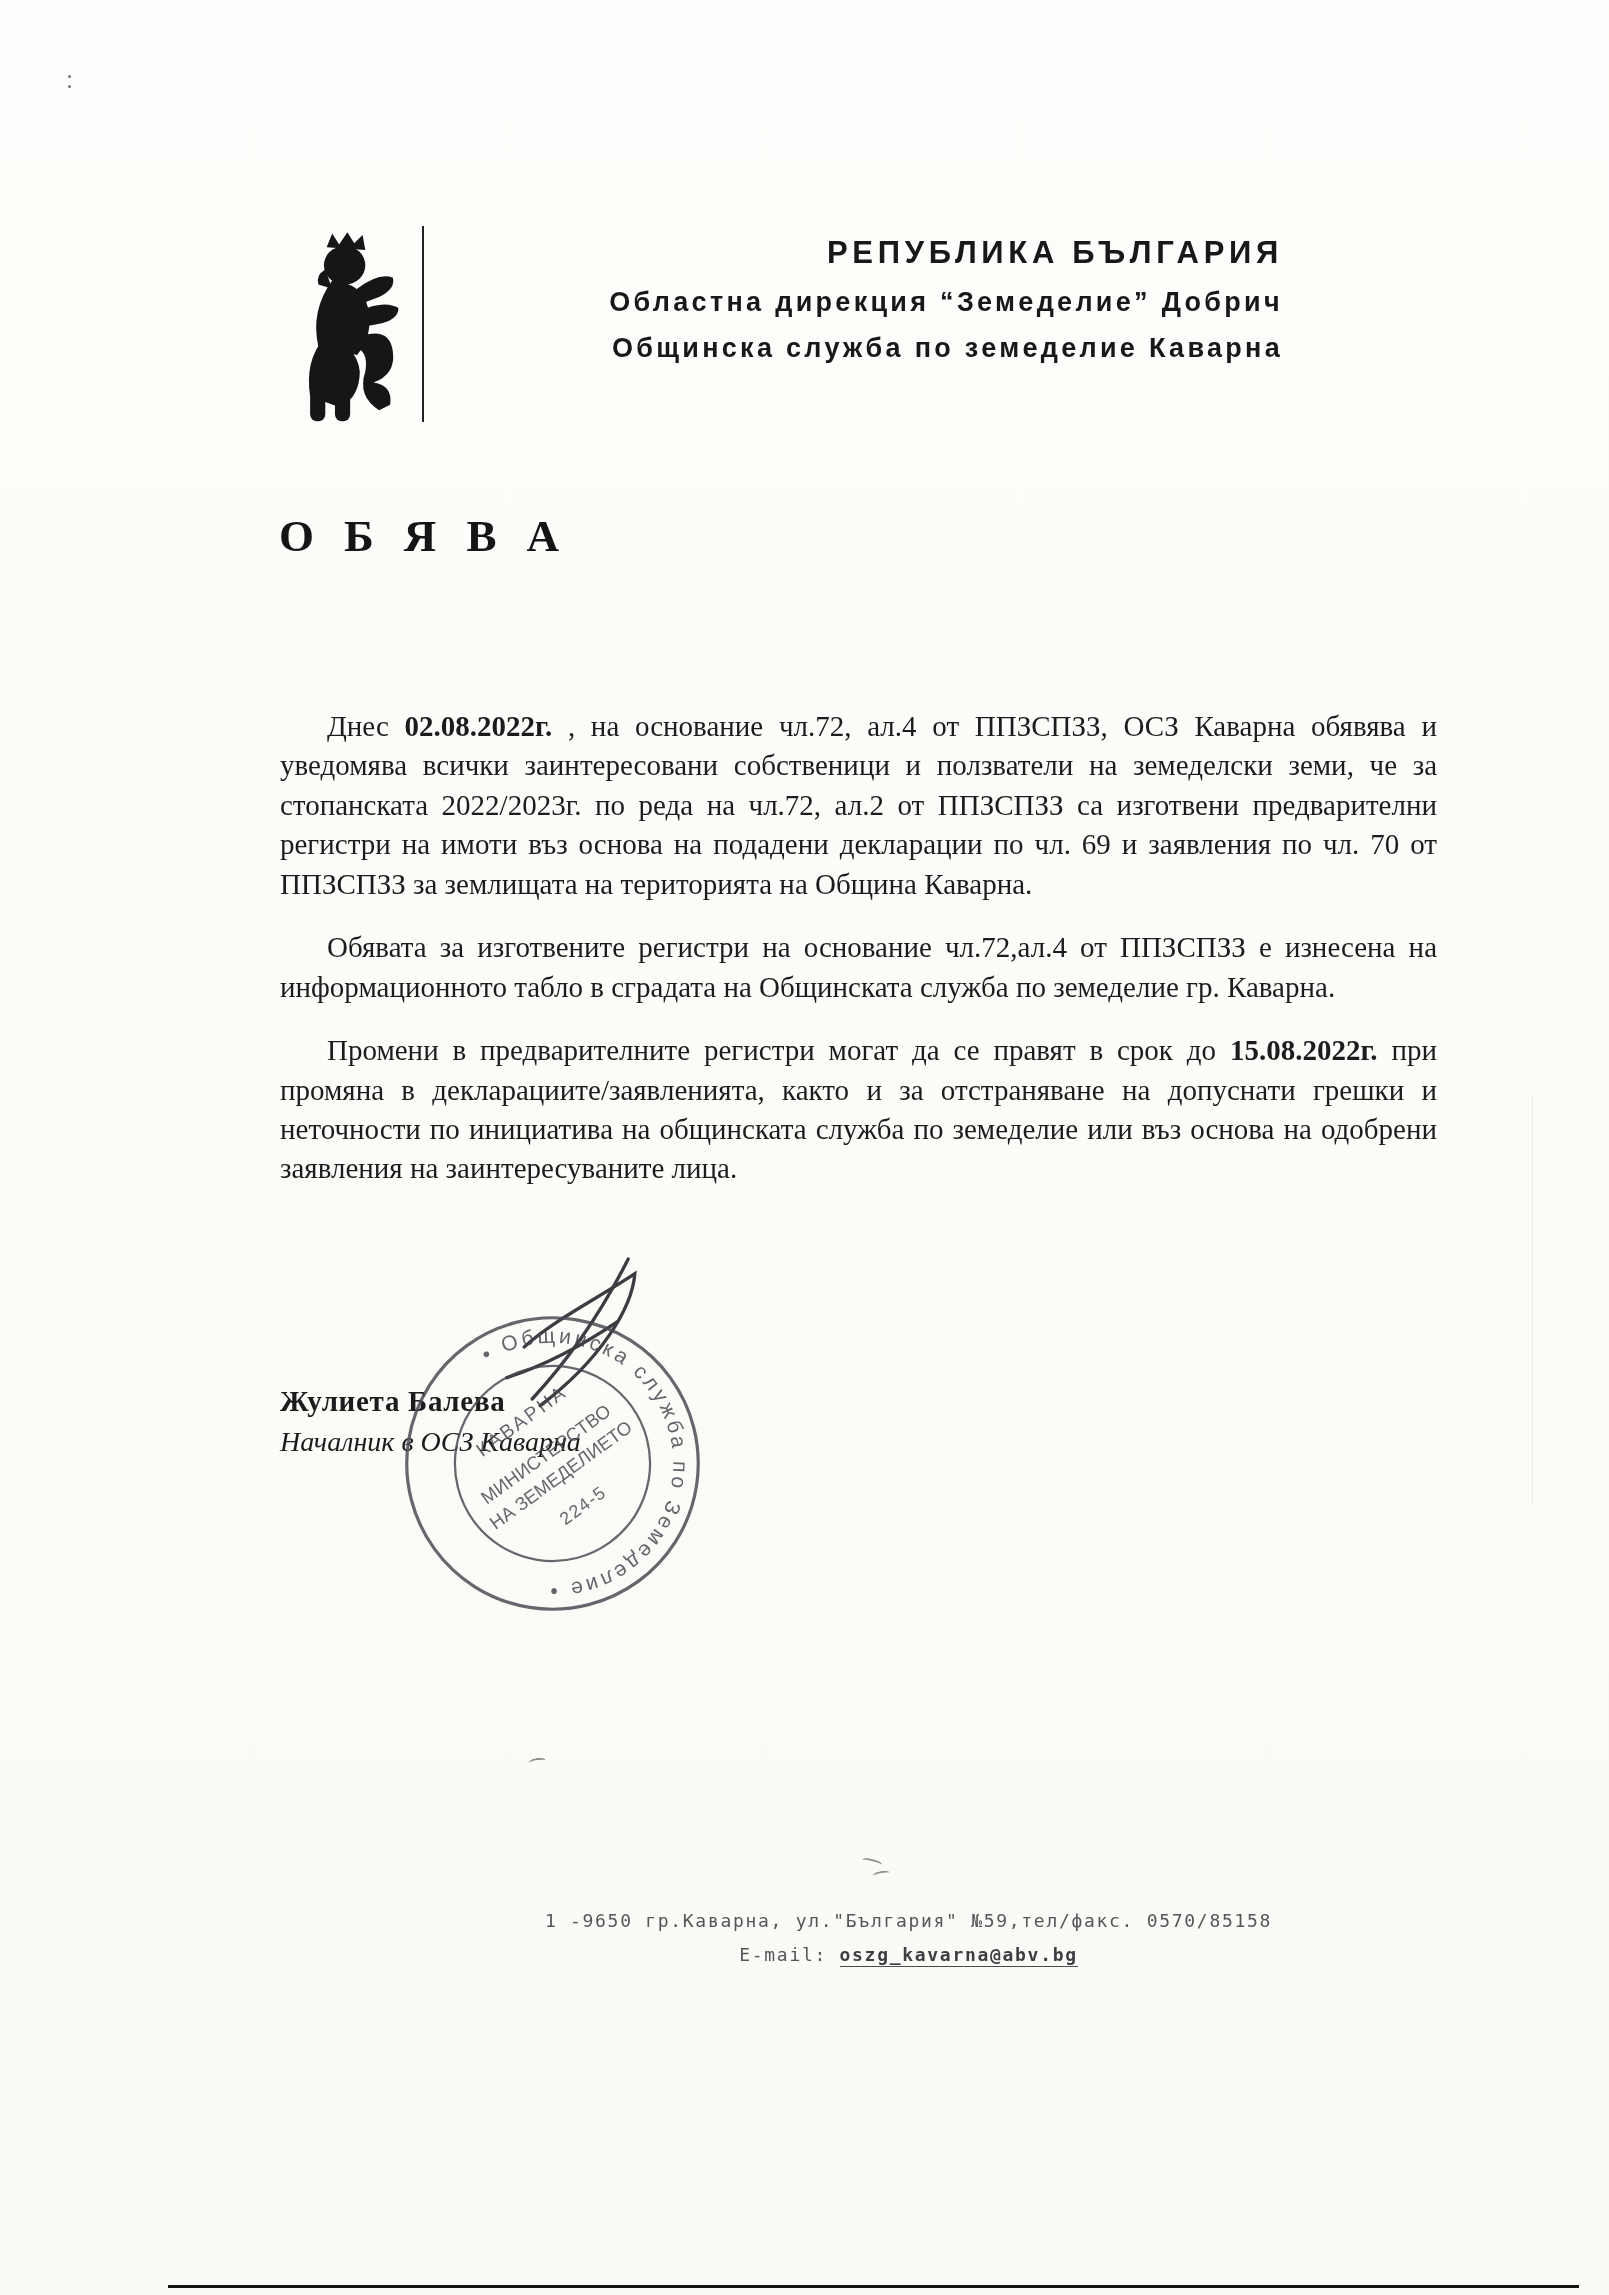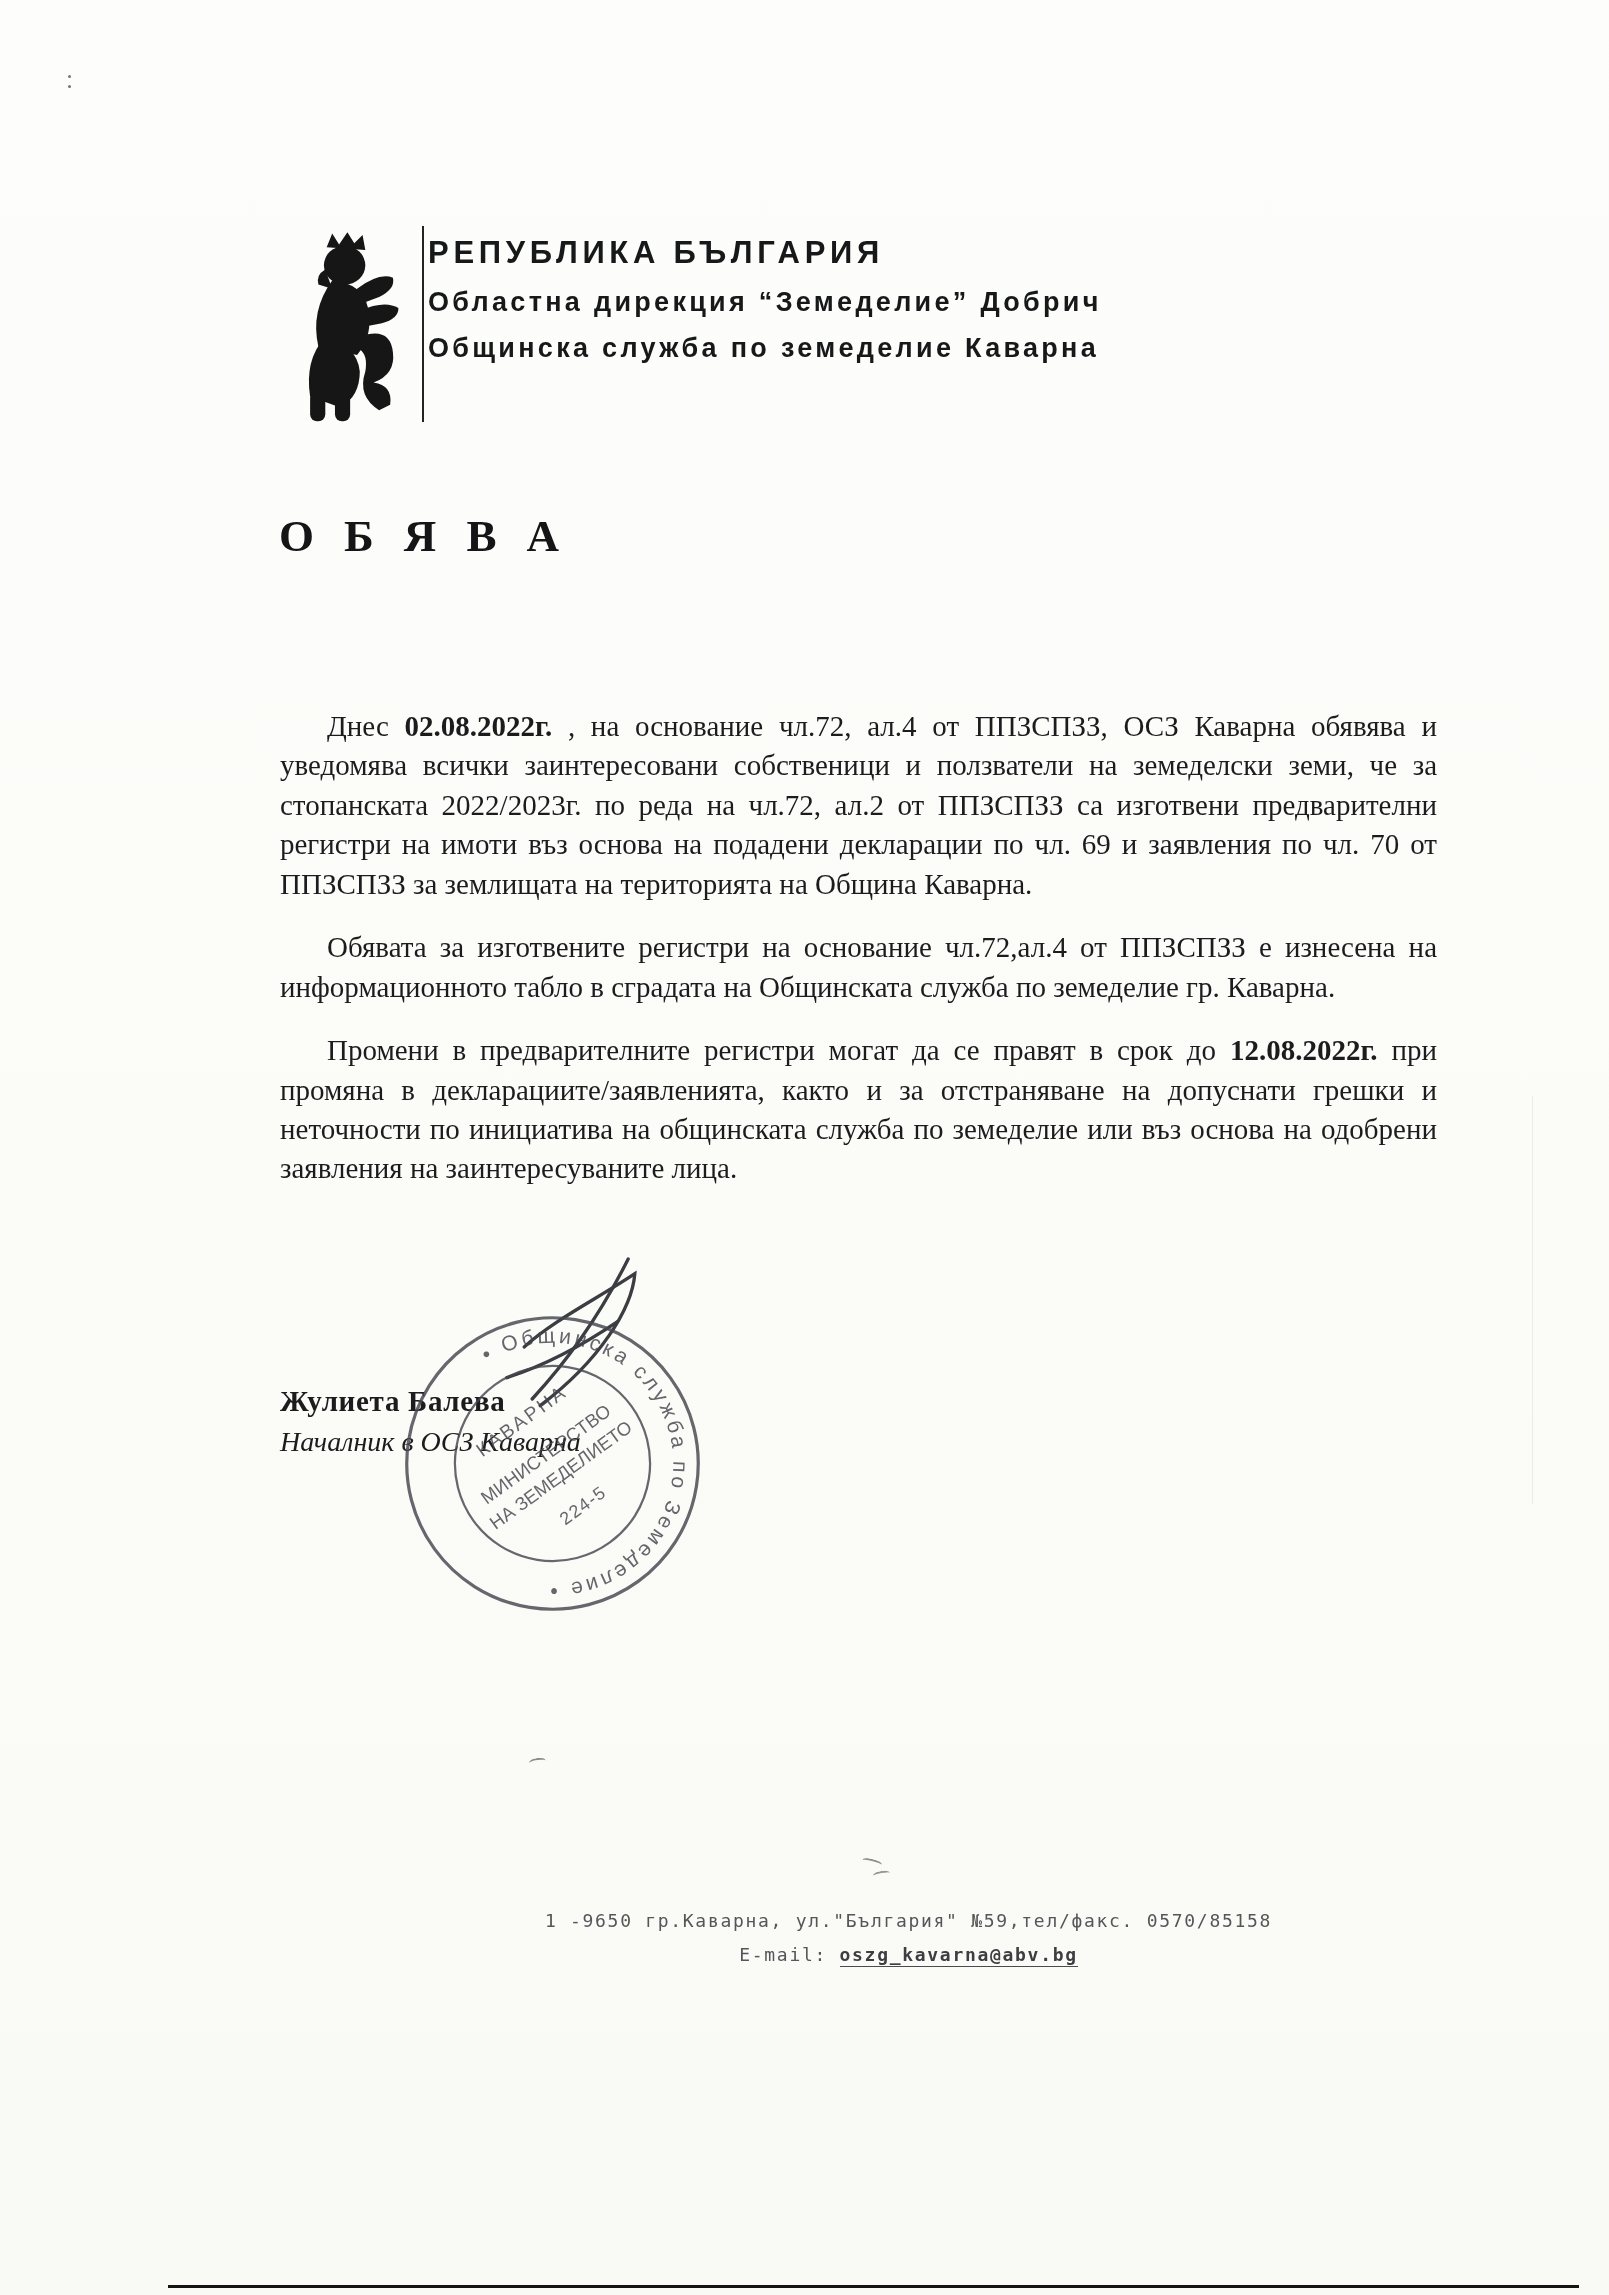--- a/index.html
+++ b/index.html
@@ -10,21 +10,21 @@
     background:linear-gradient(180deg,#fdfdfb 0%,#fbfbf8 60%,#f9f9f5 100%);
     overflow:hidden;
     font-family:"Liberation Serif",serif;
     color:#1c1c1e;
   }
 
   
   .coat{position:absolute;left:277px;top:227px;width:138px;height:198px;}
   .header-divider{position:absolute;left:422px;top:226px;width:2px;height:196px;background:#232323;}
   .header-block{
-    position:absolute;left:428px;top:235px;width:855px;text-align:left;
+    position:absolute;left:428px;top:235px;width:855px;text-align:right;
     font-family:"Liberation Sans",sans-serif;font-weight:bold;color:#17181a;
   }
   .h-line1{font-size:31px;letter-spacing:4.7px;margin:0 0 16px;}
   .h-line{font-size:27px;letter-spacing:3.3px;margin:0 0 15.4px;}
 
   
   .doc-title{
     position:absolute;left:279px;top:510px;width:1029px;
     font-size:45px;font-weight:bold;letter-spacing:9.4px;color:#151517;
   }
@@ -94,21 +94,21 @@
     <div class="h-line1">РЕПУБЛИКА БЪЛГАРИЯ</div>
     <div class="h-line">Областна дирекция “Земеделие” Добрич</div>
     <div class="h-line">Общинска служба по земеделие Каварна</div>
   </div>
 
   <div class="doc-title">О Б Я В А</div>
 
   <div class="body-block">
     <p><span>Днес </span><span class="b">02.08.2022г.</span><span> , на основание чл.72, ал.4 от ППЗСПЗЗ, ОСЗ Каварна обявява и уведомява всички заинтересовани собственици и ползватели на земеделски земи, че за стопанската 2022/2023г. по реда на чл.72, ал.2 от ППЗСПЗЗ са изготвени предварителни регистри на имоти въз основа на подадени декларации по чл. 69 и заявления по чл. 70 от ППЗСПЗЗ за землищата на територията на Община Каварна.</span></p>
     <p>Обявата за изготвените регистри на основание чл.72,ал.4 от ППЗСПЗЗ е изнесена на информационното табло в сградата на Общинската служба по земеделие гр. Каварна.</p>
-    <p><span>Промени в предварителните регистри могат да се правят в срок до </span><span class="b">12.08.2022г.</span><span> при промяна в декларациите/заявленията, както и за отстраняване на допуснати грешки и неточности по инициатива на общинската служба по земеделие или въз основа на одобрени заявления на заинтересуваните лица.</span></p>
+    <p><span>Промени в предварителните регистри могат да се правят в срок до </span><span class="b">15.08.2022г.</span><span> при промяна в декларациите/заявленията, както и за отстраняване на допуснати грешки и неточности по инициатива на общинската служба по земеделие или въз основа на одобрени заявления на заинтересуваните лица.</span></p>
   </div>
 
   <div class="signature">
     <div class="sig-name">Жулиета Балева</div>
     <div class="sig-role">Началник в ОСЗ Каварна</div>
   </div>
 
   <svg class="autograph" viewBox="0 0 340 300" aria-hidden="true">
     <g fill="none" stroke="#2c2d33" stroke-width="5" stroke-linecap="round">
       <path d="M252,18 C226,70 180,150 108,228"></path>

